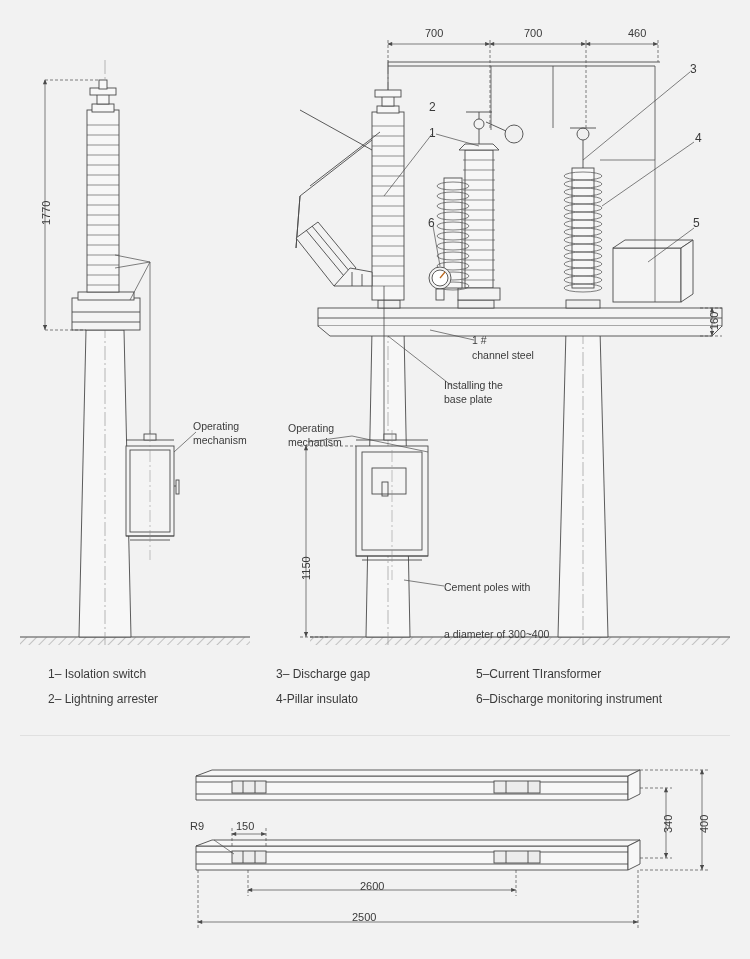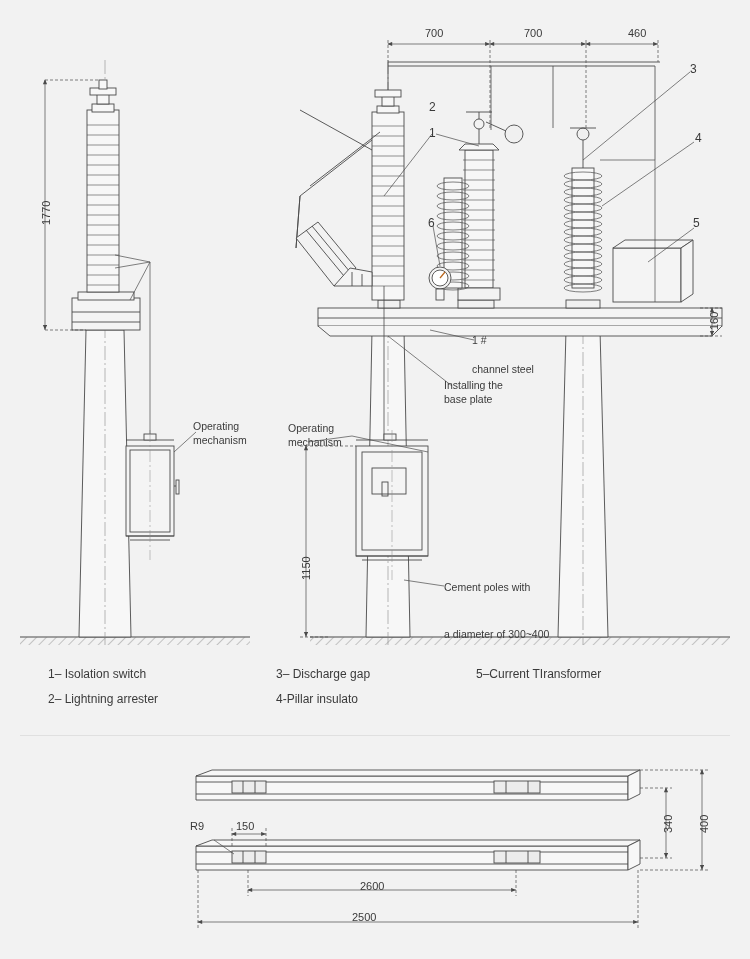--- a/index.html
+++ b/index.html
@@ -407,39 +407,40 @@
   <div class="dim vert" style="left:300px;top:580px;">1150</div>
 
   <div class="lbl" style="left:429px;top:126px;">1</div>
   <div class="lbl" style="left:429px;top:100px;">2</div>
   <div class="lbl" style="left:690px;top:62px;">3</div>
   <div class="lbl" style="left:695px;top:131px;">4</div>
   <div class="lbl" style="left:693px;top:216px;">5</div>
   <div class="lbl" style="left:428px;top:216px;">6</div>
 
   <div class="note" style="left:472px;top:333px;">1 #</div>
-  <div class="note" style="left:472px;top:362px;text-align:right;">channel steel</div>
+  <div class="note" style="left:472px;top:348px;text-align:right;">channel steel</div>
 
   <div class="note" style="left:444px;top:378px;">Installing the</div>
   <div class="note" style="left:444px;top:392px;">base plate</div>
 
   <div class="note" style="left:193px;top:419px;">Operating</div>
   <div class="note" style="left:193px;top:433px;">mechanism</div>
 
   <div class="note" style="left:288px;top:421px;">Operating</div>
   <div class="note" style="left:288px;top:435px;">mechanism</div>
 
   <div class="note" style="left:444px;top:580px;">Cement poles with</div>
   <div class="note" style="left:444px;top:594px;margin-top:33px;">a diameter of 300~400</div>
 
   <div class="legend" style="left:48px;top:667px;">1– Isolation switch</div>
   <div class="legend" style="left:48px;top:692px;">2– Lightning arrester</div>
   <div class="legend" style="left:276px;top:667px;">3– Discharge gap</div>
   <div class="legend" style="left:276px;top:692px;">4-Pillar insulato</div>
   <div class="legend" style="left:476px;top:667px;">5–Current TIransformer</div>
+  <div class="legend" style="left:476px;top:692px;">6–Discharge monitoring instrument</div>
 
   <div class="sep"></div>
 
   <div class="dim" style="left:176px;top:820px;padding-left:14px;">R9</div>
   <div class="dim" style="left:236px;top:820px;">150</div>
   <div class="dim vert" style="left:662px;top:833px;">340</div>
   <div class="dim vert" style="left:698px;top:833px;">400</div>
   <div class="dim" style="left:360px;top:880px;">2600</div>
   <div class="dim" style="left:352px;top:911px;">2500</div>
 

